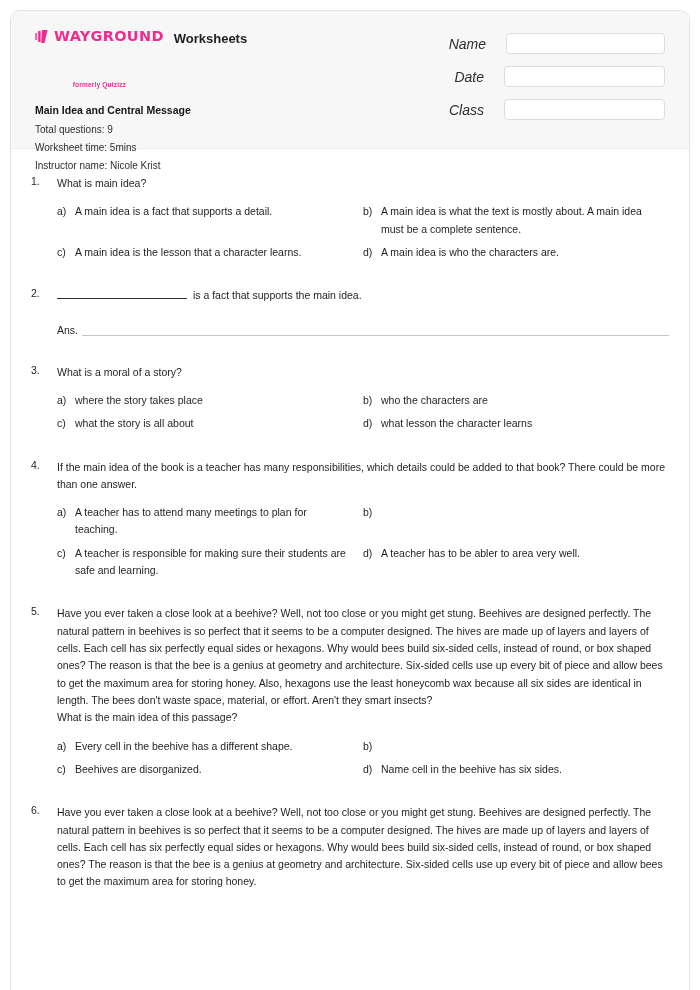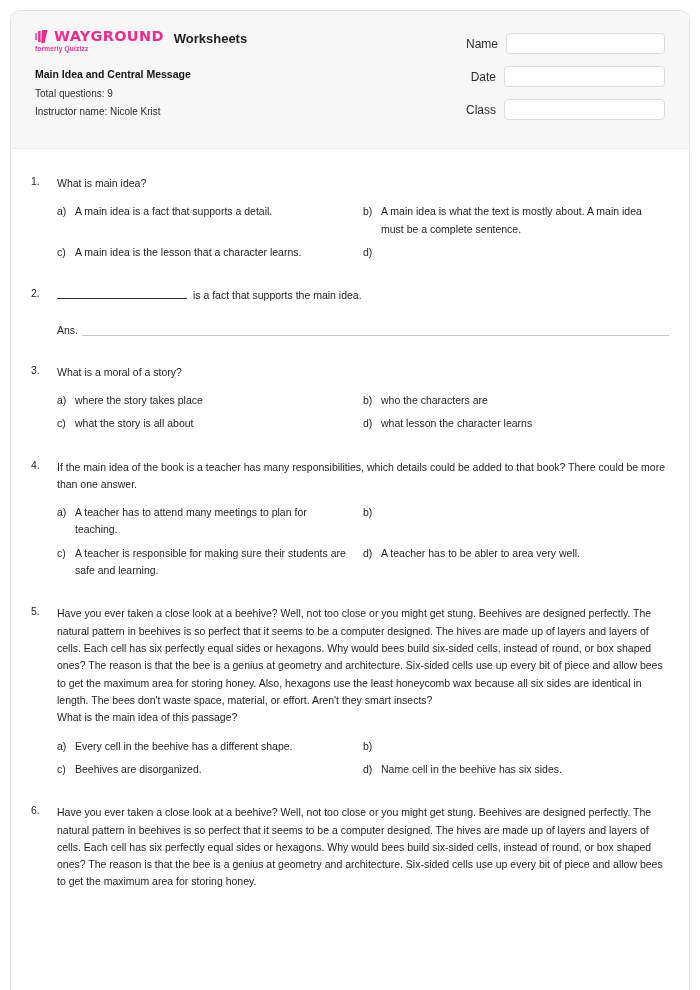--- a/index.html
+++ b/index.html
@@ -40,21 +40,23 @@
   }
 
   .brand-row {
     display: flex;
     align-items: flex-start;
     gap: 10px;
   }
   .logo-block {
     display: flex;
     flex-direction: column;
+    align-items: center;
     line-height: 1;
+    gap: 36px;
   }
   .logo-main {
     display: flex;
     align-items: center;
     gap: 3px;
   }
   .logo-mark {
     display: inline-block;
     width: 16px;
     height: 13px;
@@ -102,24 +104,25 @@
     top: 22px;
     width: 268px;
   }
   .field-row {
     display: flex;
     align-items: center;
     justify-content: flex-end;
     margin-bottom: 12px;
   }
   .field-label {
-    font-size: 12px;
+    font-size: 14px;
     color: #2e2e2e;
-    margin-right: 8px;
+    margin-right: 20px;
     white-space: nowrap;
+    font-style: italic;
   }
   .field-box {
     height: 21px;
     background: #ffffff;
     border: 1px solid #dcdcdc;
     border-radius: 4px;
     box-sizing: border-box;
   }
   .field-name  { width: 159px; }
   .field-class { width: 161px; }
@@ -222,20 +225,21 @@
           <span class="logo-word">WAYGROUND</span>
         </div>
         <div class="logo-sub">formerly Quizizz</div>
       </div>
       <div class="worksheets-label">Worksheets</div>
     </div>
 
     <div class="meta">
       <div class="meta-title">Main Idea and Central Message</div>
       <div class="meta-line">Total questions: 9</div>
+      <div class="meta-line">Worksheet time: 5mins</div>
       <div class="meta-line">Instructor name: Nicole Krist</div>
     </div>
 
     <div class="fields">
       <div class="field-row">
         <span class="field-label">Name</span>
         <div class="field-box field-name"></div>
       </div>
       <div class="field-row">
         <span class="field-label">Date</span>
@@ -262,20 +266,21 @@
           <div class="option">
             <span class="opt-letter">b)</span>
             <span class="opt-text">A main idea is what the text is mostly about.  A main idea must be a complete sentence.</span>
           </div>
           <div class="option">
             <span class="opt-letter">c)</span>
             <span class="opt-text">A main idea is the lesson that a character learns.</span>
           </div>
           <div class="option">
             <span class="opt-letter">d)</span>
+            <span class="opt-text">A main idea is who the characters are.</span>
           </div>
         </div>
       </div>
     </div>
 
     <div class="question" style="margin-bottom:28px;">
       <div class="q-num">2.</div>
       <div class="q-body">
         <div class="q-text">
           <span class="blank-line"></span><span> is a fact that supports the main idea.</span>

